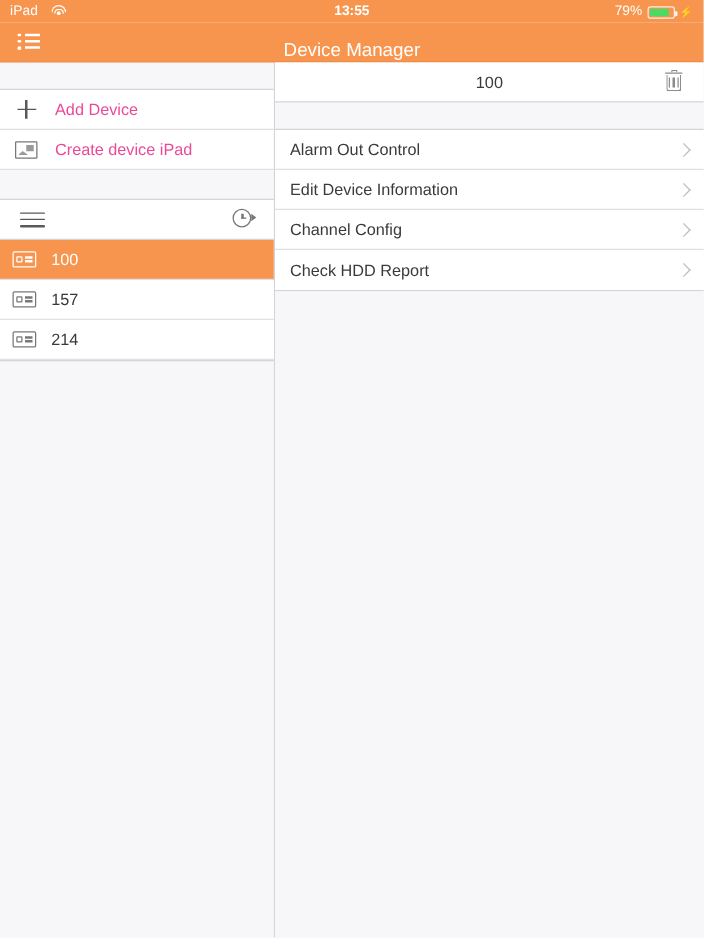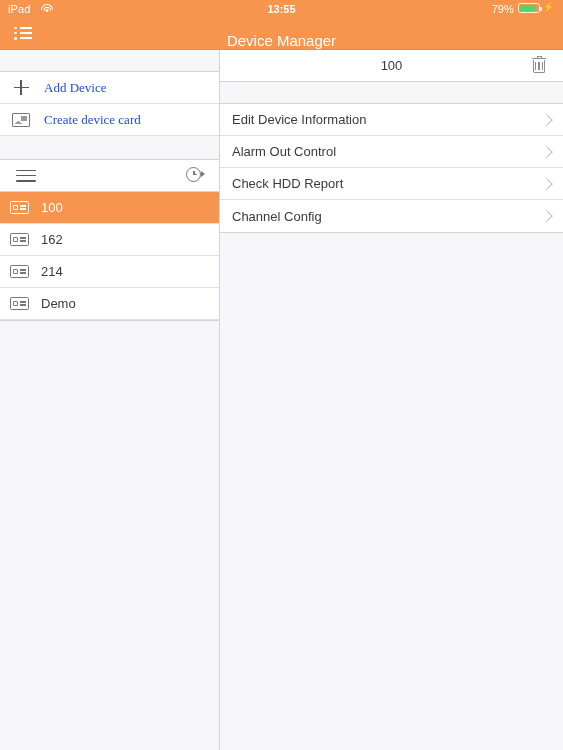--- a/index.html
+++ b/index.html
@@ -20,21 +20,21 @@
   }
   .sb-left { display:flex; align-items:center; gap:11px; }
   .sb-carrier { font-size:11px; letter-spacing:0.1px; }
   .wifi-ico { display:inline-block; width:12px; height:10px; position:relative; }
   .wifi-ico i { position:absolute; left:50%; transform:translateX(-50%); border:1.3px solid #fff;
                 border-bottom:none; border-radius:50% 50% 0 0 / 100% 100% 0 0; }
   .wifi-ico i.a { width:12px; height:6px; top:0px; }
   .wifi-ico i.b { width:7.5px; height:4px; top:2.5px; }
   .wifi-ico i.c { width:3px; height:2px; top:5px; background:#fff; border:none; border-radius:50%; height:3px; }
   .sb-center { position:absolute; left:0; right:0; text-align:center; font-size:11px; font-weight:bold; }
-  .sb-right { margin-left:auto; display:flex; align-items:flex-start; gap:4px; z-index:2; }
+  .sb-right { margin-left:auto; display:flex; align-items:flex-end; gap:4px; z-index:2; }
   .sb-batt-pct { font-size:11px; }
   .batt { width:22px; height:10px; border:1.2px solid rgba(255,255,255,.85); border-radius:2.5px; position:relative; }
   .batt::after { content:""; position:absolute; right:-3.2px; top:2.6px; width:2px; height:4px;
                  background:rgba(255,255,255,.85); border-radius:0 1px 1px 0; }
   .batt span { position:absolute; left:1px; top:1px; bottom:1px; background:#4CD964; border-radius:1px; }
   .bolt { font-size:9px; line-height:1; }
 
   
   .navbar {
     height:32px; background:#F7944D; color:#fff; display:flex; align-items:flex-end;
@@ -56,21 +56,21 @@
   
   .sidebar {
     width:220px; flex:0 0 220px; background:#F7F7F9;
     border-right:1px solid #D4D4D6; display:flex; flex-direction:column;
   }
   .gapbar { height:22px; background:#F7F7F9; border-bottom:1px solid #D4D4D6; flex:0 0 22px; }
   .side-row {
     height:32px; flex:0 0 32px; background:#FFFFFF; display:flex; align-items:center;
     padding:0 0 0 10px; border-bottom:1px solid #E0E0E2; cursor:pointer; gap:12px;
   }
-  .side-row .lbl { font-size:13px; color:#1d4ed8;font-family:Liberation Serif, serif; }
+  .side-row .lbl { font-size:13px; color:#ec4899; }
   .ico-box { width:22px; display:flex; align-items:center; justify-content:center; flex:0 0 22px; }
   .plus { position:relative; width:15px; height:15px; }
   .plus::before, .plus::after { content:""; position:absolute; background:#58585A; }
   .plus::before { left:0; right:0; top:6.6px; height:1.4px; }
   .plus::after { top:0; bottom:0; left:6.8px; width:1.4px; }
 
   .cardico { width:18px; height:14px; border:1.3px solid #77777A; border-radius:1px; position:relative; background:#fff; }
   .cardico .pic { position:absolute; right:2px; top:2px; width:6px; height:5px; background:#9A9A9D; }
   .cardico .hill { position:absolute; left:1.5px; bottom:1.5px; width:8px; height:4px; background:#9A9A9D;
                    clip-path:polygon(0 100%, 45% 20%, 100% 100%); }
@@ -195,21 +195,21 @@
         <span class="lbl">Add Device</span>
       </div>
 
       <div class="side-row">
         <span class="ico-box">
           <span class="cardico">
               <span class="pic"></span>
               <span class="hill"></span>
             </span>
         </span>
-        <span class="lbl">Create device card</span>
+        <span class="lbl">Create device iPad</span>
       </div>
 
       <div class="gapbar2"></div>
 
       <div class="toolbar">
         <span class="burger">
             <i></i>
             <i></i>
             <i></i>
           </span>
@@ -233,41 +233,31 @@
             <span class="lbl">100</span>
           </div>
           <div class="dev-row">
             <span class="dvrico">
               <span class="circ"></span>
               <span class="bars">
                 <i></i>
                 <i></i>
               </span>
             </span>
-            <span class="lbl">162</span>
+            <span class="lbl">157</span>
           </div>
           <div class="dev-row">
             <span class="dvrico">
               <span class="circ"></span>
               <span class="bars">
                 <i></i>
                 <i></i>
               </span>
             </span>
             <span class="lbl">214</span>
-          </div>
-          <div class="dev-row">
-            <span class="dvrico">
-              <span class="circ"></span>
-              <span class="bars">
-                <i></i>
-                <i></i>
-              </span>
-            </span>
-            <span class="lbl">Demo</span>
           </div>
         </div>
       <div class="side-filler"></div>
     </div>
 
     <div class="main">
       <div class="detail-header">
         <div class="detail-title">100</div>
         <div class="trash-btn">
           <span class="trash">
@@ -279,33 +269,33 @@
                 <i></i>
               </span>
           </span>
         </div>
       </div>
 
       <div class="gap-main"></div>
 
       <div class="menu-list" id="menulist">
           <div class="menu-row">
+            <span class="lbl">Alarm Out Control</span>
+            <span class="chev"></span>
+          </div>
+          <div class="menu-row">
             <span class="lbl">Edit Device Information</span>
             <span class="chev"></span>
           </div>
           <div class="menu-row">
-            <span class="lbl">Alarm Out Control</span>
+            <span class="lbl">Channel Config</span>
             <span class="chev"></span>
           </div>
           <div class="menu-row">
             <span class="lbl">Check HDD Report</span>
             <span class="chev"></span>
           </div>
-          <div class="menu-row">
-            <span class="lbl">Channel Config</span>
-            <span class="chev"></span>
-          </div>
         </div>
       <div class="main-filler"></div>
     </div>
 
   </div>
 </div>
 
 </body></html>

